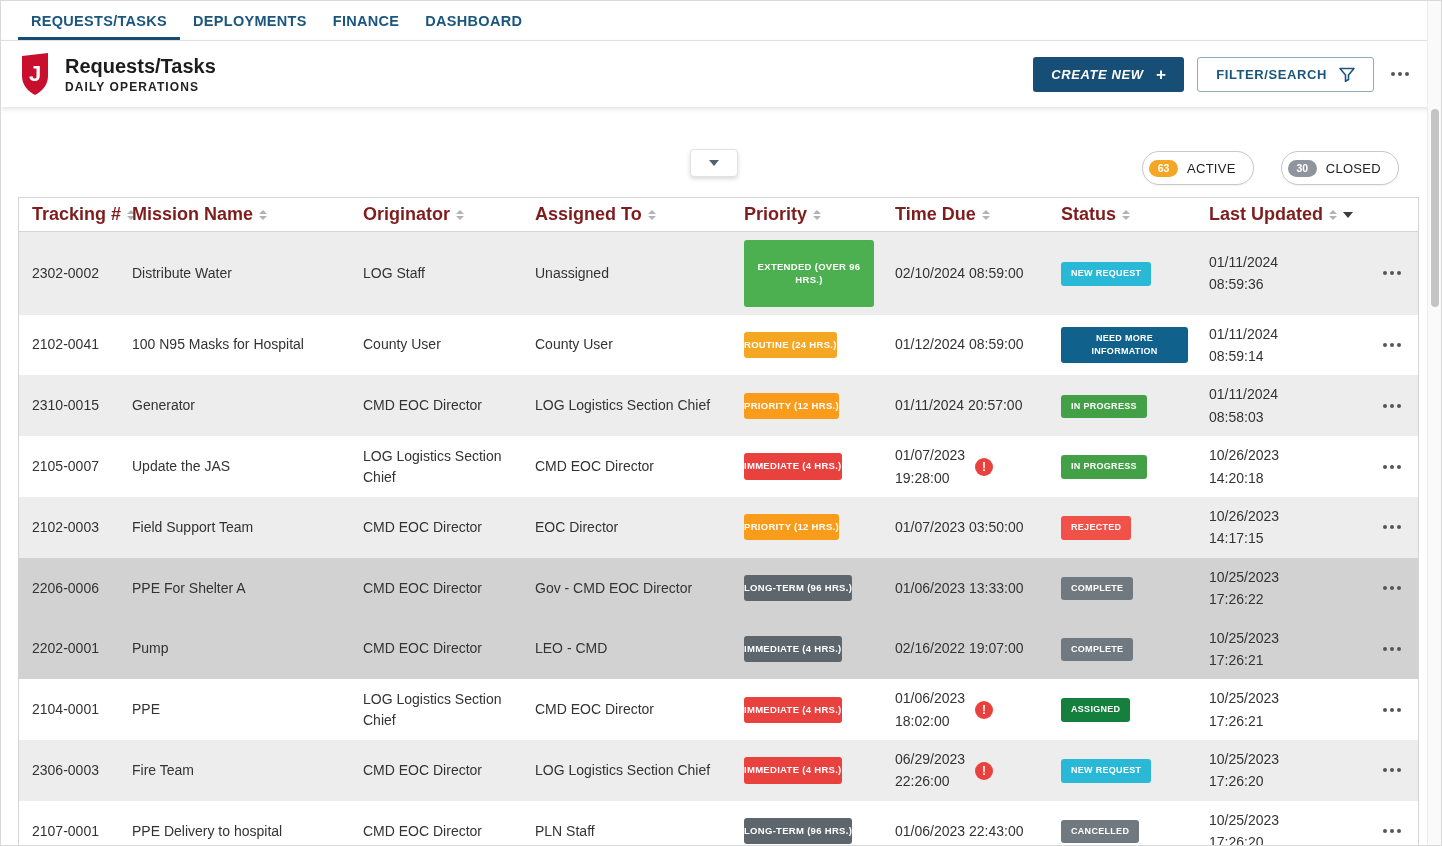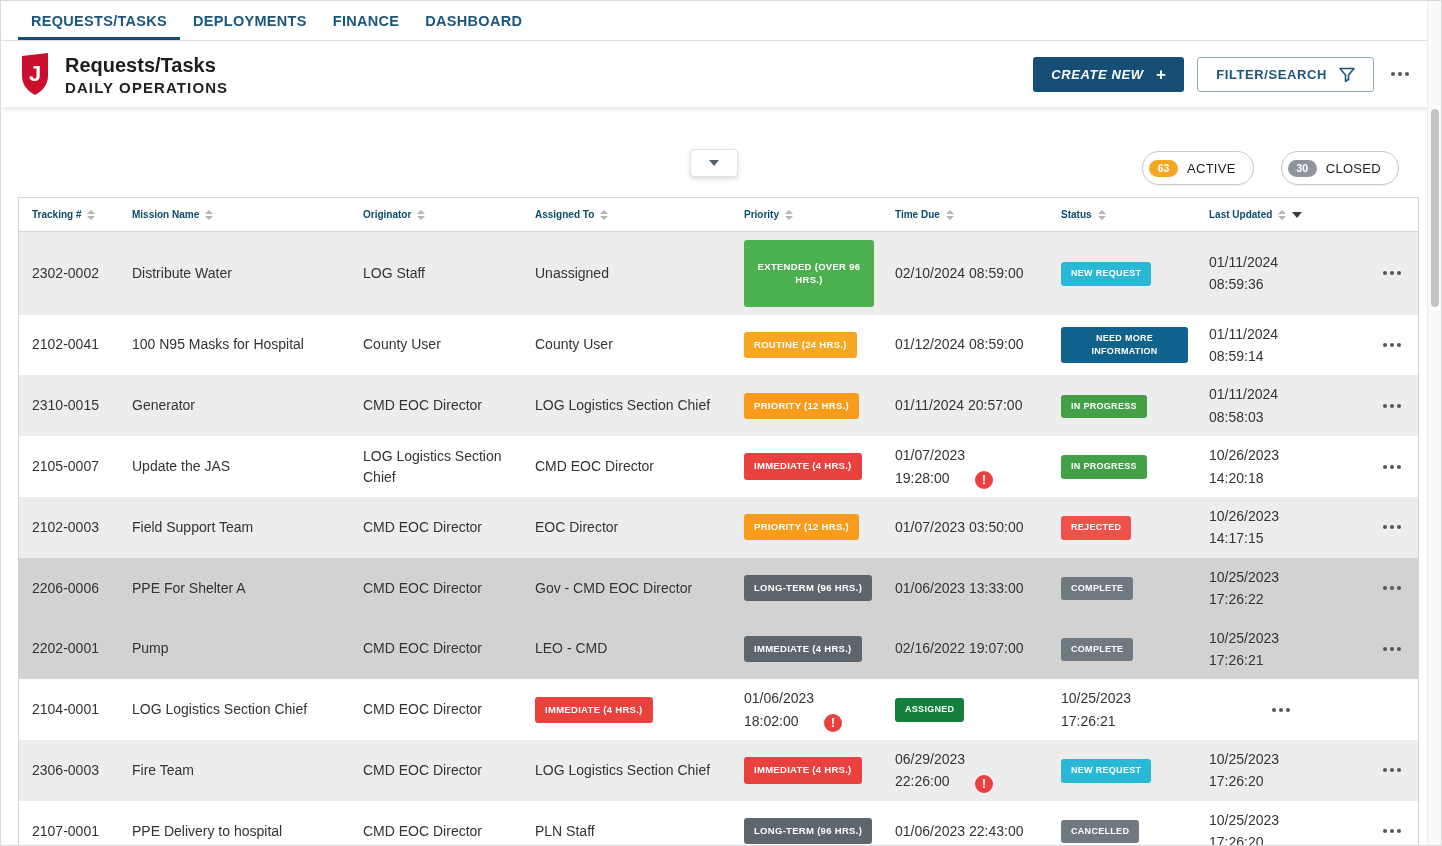--- a/index.html
+++ b/index.html
@@ -16,21 +16,21 @@
   .tab { display:flex; align-items:center; padding:0 13px; font-size:14.5px;
     font-weight:bold; color:#1a567d; letter-spacing:.3px; position:relative; cursor:pointer; }
   .tab.active::after { content:""; position:absolute; left:0; right:0; bottom:0;
     height:3px; background:#164e75; }
 
   
   .header { height:66px; background:#fff; display:flex; align-items:center;
     padding:0 28px 0 17px; box-shadow:0 2px 5px rgba(0,0,0,.12); position:relative; z-index:6; }
   .logo { width:34px; height:42px; margin-right:13px; flex:0 0 auto; }
   .h-title { font-size:20px; font-weight:bold; color:#1c1c1c; line-height:1.2; }
-  .h-sub { font-size:15px; font-weight:bold; color:#222; letter-spacing:1.1px; margin-top:2px; }
+  .h-sub { font-size:12px; font-weight:bold; color:#222; letter-spacing:1.1px; margin-top:2px; }
   .header-actions { margin-left:auto; display:flex; align-items:center; gap:13px; }
   .btn { height:35px; display:inline-flex; align-items:center; gap:12px;
     font-size:13px; font-weight:bold; letter-spacing:.6px; border-radius:3px;
     padding:0 18px; cursor:pointer; border:none; font-family:inherit; }
   .btn-primary { color:#fff; }
   .btn-outline { background:#fff; color:#1a567d; border:1px solid #8fa9bd; }
   .plus { font-size:17px; font-weight:bold; line-height:1; }
   .hdr-more { display:inline-flex; gap:3px; padding:8px 4px; cursor:pointer; }
   .hdr-more i, .dots i { width:4px; height:4px; border-radius:50%; background:#555; display:block; }
 
@@ -50,43 +50,43 @@
   .pill-badge { min-width:29px; height:17px; border-radius:9px; color:#fff;
     font-size:10.5px; font-weight:bold; display:flex; align-items:center; justify-content:center; padding:0 6px; }
   .pill-label { font-size:13px; color:#222; letter-spacing:.3px; }
 
   
   .table { margin:0 22px 0 17px; border:1px solid #d4d4d4; background:#fff; }
   .grid-cols { display:grid;
     grid-template-columns:100px 231px 172px 209px 151px 166px 148px 164px 1fr; }
   .thead { height:34px; align-items:center; background:#fff; border-bottom:1px solid #d4d4d4; }
   .th { display:flex; align-items:center; gap:6px; padding-left:13px;
-    font-size:10px; font-weight:bold; color:#0c4a6e; cursor:pointer; white-space:nowrap; }
+    font-size:18px; font-weight:bold; color:#7f1d1d; cursor:pointer; white-space:nowrap; }
   .sort-pair { display:flex; flex-direction:column; gap:2px; }
   .tri-up { width:0; height:0; border-left:4px solid transparent; border-right:4px solid transparent;
     border-bottom:4px solid #b3b3b3; }
   .tri-dn { width:0; height:0; border-left:4px solid transparent; border-right:4px solid transparent;
     border-top:4px solid #b3b3b3; }
   .sort-desc { width:0; height:0; border-left:5px solid transparent; border-right:5px solid transparent;
     border-top:6px solid #3c3c3c; }
 
   .tr { min-height:59px; align-items:center; }
   .tr.alt { background:#ededed; }
   .tr.white { background:#fff; }
   .tr.muted { background:#d2d2d2; }
   .td { padding:8px 8px 8px 13px; font-size:14px; color:#333; line-height:1.5; }
 
   .badge { display:inline-block; border-radius:3px; color:#fff; font-weight:bold;
-    font-size:9.5px; letter-spacing:.3px; padding:6px 10px; text-align:center;
+    font-size:9.5px; letter-spacing:.3px; padding:6px 0; text-align:center;
     white-space:nowrap; text-transform:uppercase; }
   .badge.wrap { white-space:normal; min-width:122px; max-width:140px; line-height:1.4; padding:20px 9px; }
   .badge.status { font-size:9px; padding:5px 10px; }
   .badge.status.wrap { min-width:126px; }
 
-  .due-wrap { display:flex; align-items:flex-end; gap:10px; }
+  .due-wrap { display:flex; align-items:center; gap:10px; }
   .due-lines.stack span { display:block; line-height:1.6; }
   .ovd { width:18px; height:18px; border-radius:50%; background:#e8413e; color:#fff;
     font-weight:bold; font-size:12px; display:flex; align-items:center; justify-content:center;
     flex:0 0 auto; margin-top:1px; }
 
   .u-date, .u-time { display:block; line-height:1.6; }
   .c-actions { display:flex; justify-content:center; }
   .dots { display:inline-flex; gap:3px; padding:8px 4px; cursor:pointer; }
 
   
@@ -427,20 +427,21 @@
     <div class="td c-actions">
       <span class="dots">
               <i></i>
               <i></i>
               <i></i>
             </span>
     </div>
   </div>
         <div class="tr grid-cols white">
     <div class="td c-tracking">2104-0001</div>
+    <div class="td c-mission">PPE</div>
     <div class="td c-originator">LOG Logistics Section Chief</div>
     <div class="td c-assigned">CMD EOC Director</div>
     <div class="td c-priority">
       <span class="badge" style="background: rgb(232, 65, 62);">IMMEDIATE (4 HRS.)</span>
     </div>
     <div class="td c-due">
       <span class="due-wrap">
         <span class="due-lines stack">
                 <span>01/06/2023</span>
                 <span>18:02:00</span>

